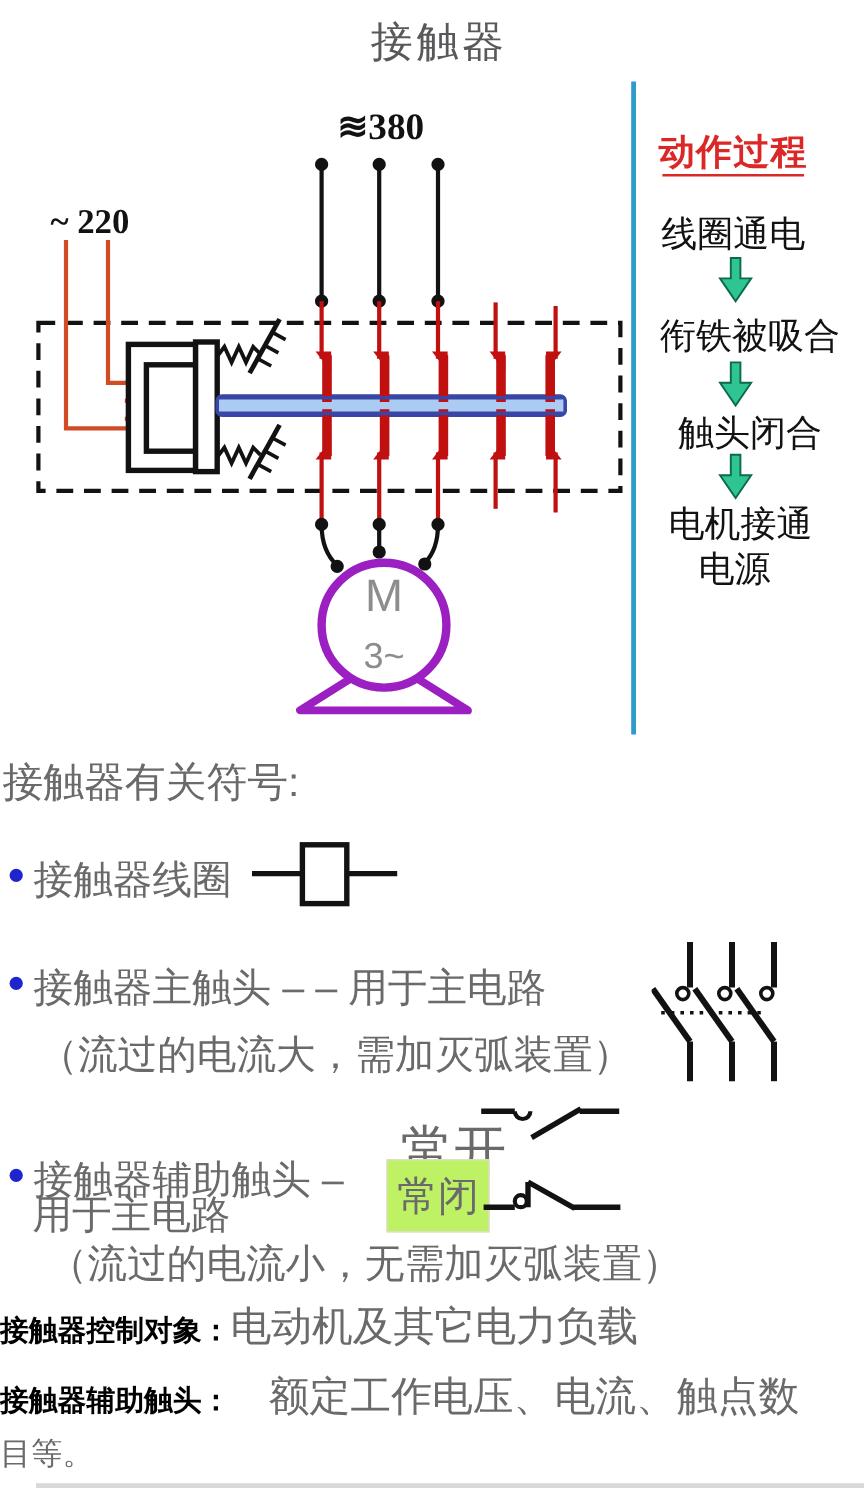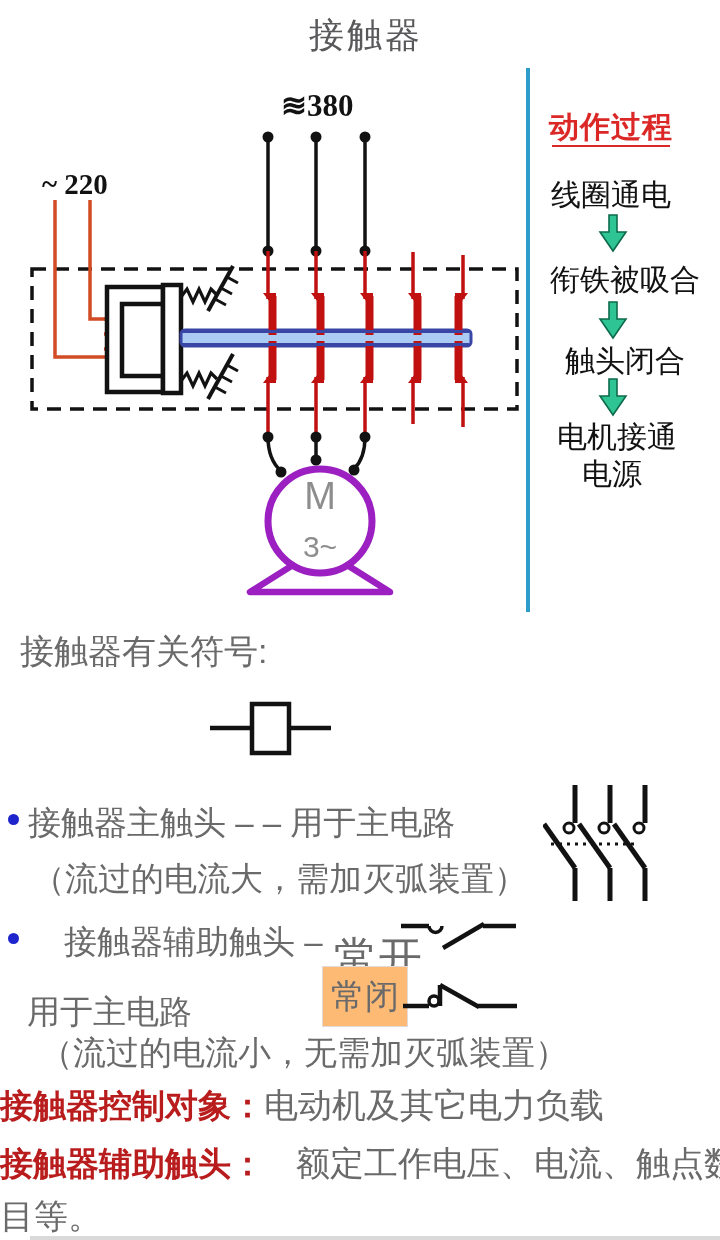--- a/index.html
+++ b/index.html
@@ -2,22 +2,22 @@
 <html><head>
 <meta charset="utf-8">
 <style>
   html,body{margin:0;padding:0;background:#fff;}
   .page{position:relative;width:720px;height:1240px;background:#ffffff;overflow:hidden;
         font-family:"Liberation Sans",sans-serif;}
   .abs{position:absolute;}
   .gtext{color:#6a6a6a;font-size:33px;white-space:nowrap;}
   .bullet-row{display:flex;align-items:flex-start;}
   .bullet{width:11px;height:11px;border-radius:50%;background:#1f25cc;flex:0 0 auto;margin-top:13px;margin-right:9px;}
-  .nc-box{display:flex;align-items:center;justify-content:center;border:1.5px solid #e4d9d9;background:#fdba74;}
-  .bold-lead{font-weight:bold;font-size:33px;color:#b91c1c;white-space:nowrap;text-align:center;}
+  .nc-box{display:flex;align-items:center;justify-content:center;border:1.5px solid #e4d9d9;background:#bef264;}
+  .bold-lead{font-weight:bold;font-size:24px;color:#000000;white-space:nowrap;text-align:center;}
   .lead-row{display:flex;align-items:baseline;}
   .footstrip{background:#d9d9d9;}
   svg{display:block;}
 </style>
 </head>
 <body>
 
 <div class="page">
 
   <svg class="abs" style="left:0;top:0" width="720" height="622" viewBox="0 0 720 622">
@@ -154,22 +154,26 @@
       <path transform="translate(613,215)" d="M-4,0 h8 v17 h9 l-13,19 l-13,-19 h9 z" fill="#2fc493" stroke="#0d6b4c" stroke-width="1.6"></path>
       <text x="625" y="290" text-anchor="middle" font-size="30" fill="#121212" font-family="Liberation Serif, DejaVu Serif, serif">衔铁被吸合</text>
       <path transform="translate(613,302)" d="M-4,0 h8 v17 h9 l-13,19 l-13,-19 h9 z" fill="#2fc493" stroke="#0d6b4c" stroke-width="1.6"></path>
       <text x="625" y="371" text-anchor="middle" font-size="30" fill="#121212" font-family="Liberation Serif, DejaVu Serif, serif">触头闭合</text>
       <path transform="translate(613,379)" d="M-4,0 h8 v17 h9 l-13,19 l-13,-19 h9 z" fill="#2fc493" stroke="#0d6b4c" stroke-width="1.6"></path>
       <text x="617" y="447" text-anchor="middle" font-size="30" fill="#121212" font-family="Liberation Serif, DejaVu Serif, serif">电机接通</text>
       <text x="612" y="484" text-anchor="middle" font-size="30" fill="#121212" font-family="Liberation Serif, DejaVu Serif, serif">电源</text>
     </g>
   </svg>
 
-  <div class="abs gtext" style="left:20px;top:629px;font-size:34px;">接触器有关符号:</div>
-
+  <div class="abs gtext" style="left:2px;top:629px;font-size:34px;">接触器有关符号:</div>
+
+  <div class="abs bullet-row" style="left:8px;top:711px;">
+    <div class="bullet"></div>
+    <span class="gtext">接触器线圈</span>
+  </div>
   <svg class="abs" style="left:205px;top:701px" width="130" height="55" viewBox="0 0 130 55">
     <line x1="5" y1="27" x2="47" y2="27" stroke="#121212" stroke-width="4.5"></line>
     <rect x="47" y="3" width="37" height="49" fill="#ffffff" stroke="#121212" stroke-width="4.5"></rect>
     <line x1="84" y1="27" x2="126" y2="27" stroke="#121212" stroke-width="4.5"></line>
   </svg>
 
   <div class="abs gtext" style="left:32px;top:857px;">（流过的电流大，需加灭弧装置）</div>
   <div class="abs bullet-row" style="left:8px;top:801px;">
     <div class="bullet"></div>
     <span class="gtext">接触器主触头 – – 用于主电路</span>
@@ -185,21 +189,21 @@
       <line x1="36" y1="43" x2="67" y2="87" stroke-width="5"></line>
       <line x1="67" y1="87" x2="67" y2="120" stroke-width="5"></line>
       <line x1="102" y1="4" x2="102" y2="42" stroke-width="5"></line>
       <circle cx="96" cy="47" r="5" stroke-width="3"></circle>
       <line x1="71" y1="43" x2="102" y2="87" stroke-width="5"></line>
       <line x1="102" y1="87" x2="102" y2="120" stroke-width="5"></line>
       <line x1="8" y1="63" x2="92" y2="63" stroke-width="3" stroke-dasharray="3 5"></line>
     </g>
   </svg>
 
-  <div class="abs bullet-row" style="left:8px;top:920px;gap:36px;">
+  <div class="abs bullet-row" style="left:8px;top:961px;">
     <div class="bullet"></div>
     <span class="gtext">接触器辅助触头 –</span>
   </div>
   <span class="abs gtext" style="left:334px;top:929px;font-size:44px;">常开</span>
   <svg class="abs" style="left:398px;top:908px" width="122" height="46" viewBox="0 0 122 46">
     <g stroke="#121212" fill="none">
       <line x1="3" y1="18" x2="31" y2="18" stroke-width="4.5"></line>
       <path d="M31,18 a6.5,6.5 0 0 0 13,0" stroke-width="3.5"></path>
       <line x1="45" y1="40" x2="86" y2="16" stroke-width="4.5"></line>
       <line x1="85" y1="18" x2="118" y2="18" stroke-width="4.5"></line>
@@ -223,16 +227,16 @@
   <div class="abs gtext" style="left:40px;top:1031px;text-align:right;">（流过的电流小，无需加灭弧装置）</div>
 
   <div class="abs lead-row" style="left:0;top:1083px;">
     <span class="bold-lead">接触器控制对象：</span>
     <span class="gtext" style="font-size:34px;">电动机及其它电力负载</span>
   </div>
   <div class="abs lead-row" style="left:0;top:1141px;">
     <span class="bold-lead">接触器辅助触头：</span>
     <span class="gtext" style="font-size:34px;margin-left:32px;">额定工作电压、电流、触点数</span>
   </div>
-  <div class="abs gtext" style="left:0;top:1194px;font-size:34px;">目等。</div>
+  <div class="abs gtext" style="left:0;top:1194px;font-size:26px;">目等。</div>
 
   <div class="abs footstrip" style="left:30px;top:1236px;width:690px;height:4px;"></div>
 </div>
 
 </body></html>

